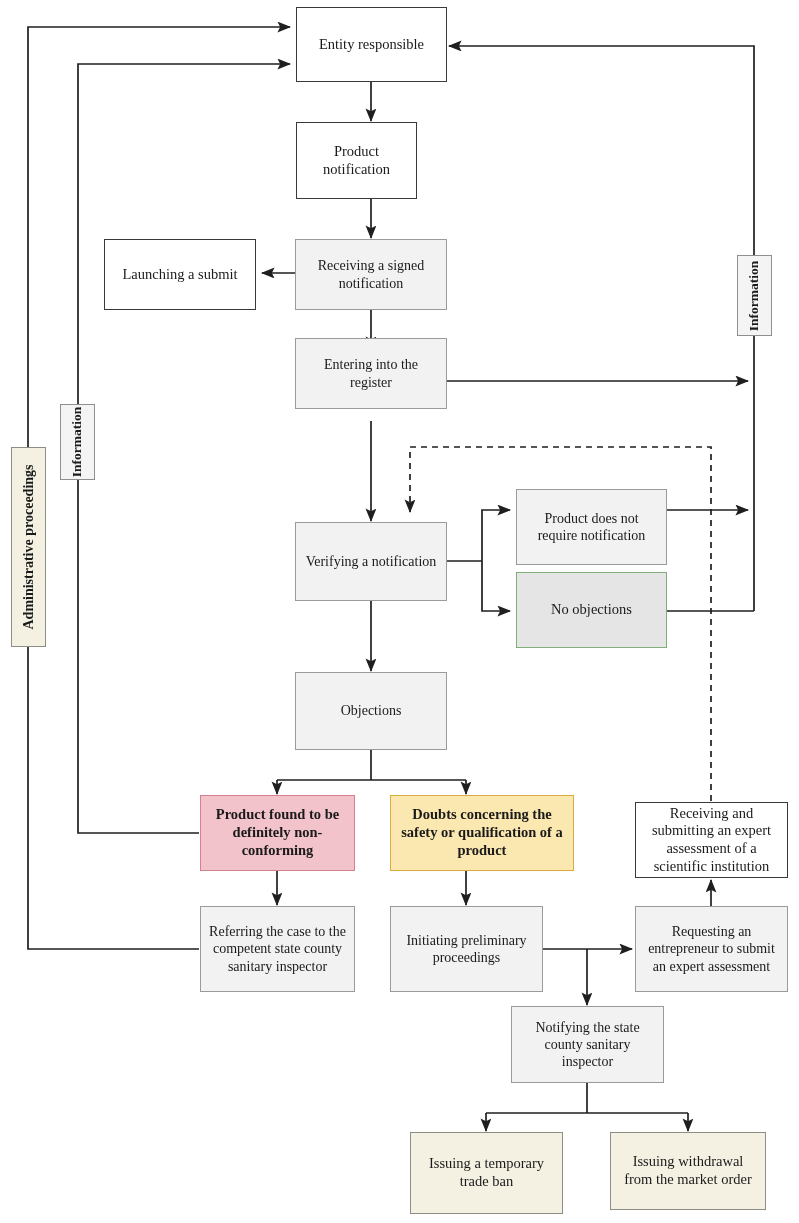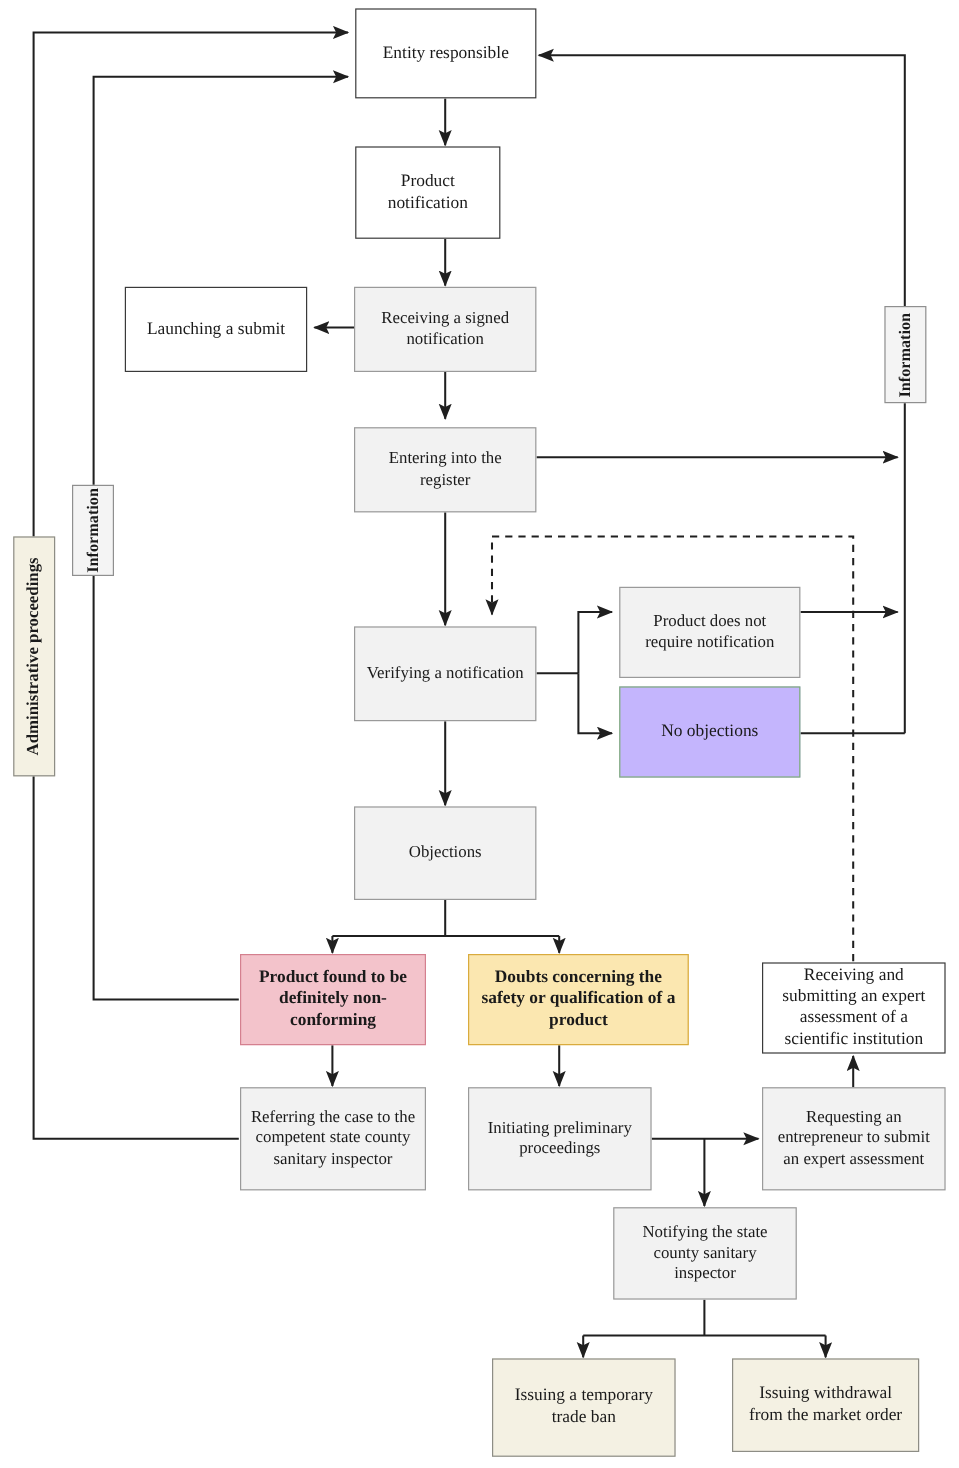--- a/index.html
+++ b/index.html
@@ -3,21 +3,21 @@
 <meta charset="utf-8">
 <style>
   html,body{margin:0;padding:0;background:#ffffff;}
   body{font-family:"Liberation Serif","DejaVu Serif",serif;}
   #canvas{position:relative;width:799px;height:1223px;background:#ffffff;overflow:hidden;}
   #wires{position:absolute;left:0;top:0;width:799px;height:1223px;pointer-events:none;}
   .node{position:absolute;box-sizing:border-box;display:flex;align-items:center;justify-content:center;text-align:center;line-height:1.22;color:#1a1a1a;}
   .node span{display:block;padding:0 6px;}
   .t-white{background:#ffffff;border:1.6px solid #3a3a3a;font-size:14.5px;}
   .t-grey{background:#f2f2f2;border:1.3px solid #9a9a9a;font-size:14px;}
-  .t-green{background:#c4b5fd;border:1.4px solid #7fae78;font-size:14.5px;}
+  .t-green{background:#e5e5e5;border:1.4px solid #7fae78;font-size:14.5px;}
   .t-pink{background:#f3c3cb;border:1.4px solid #d4808f;font-size:14.5px;font-weight:bold;}
   .t-yellow{background:#fbe7b0;border:1.4px solid #d9ab3d;font-size:14.5px;font-weight:bold;}
   .t-cream{background:#f4f1e3;border:1.4px solid #8d8d85;font-size:14.5px;}
   .vlabel{position:absolute;box-sizing:border-box;display:flex;align-items:center;justify-content:center;}
   .vlabel span{display:block;transform:rotate(-90deg);white-space:nowrap;font-size:13.5px;color:#1a1a1a;}
   .vl-grey{background:#f4f4f4;border:1.3px solid #8f8f8f;}
   .vl-cream{background:#f4f1e3;border:1.3px solid #8d8d85;}
   .vl-cream span{font-weight:bold;font-size:14px;}
   .vl-grey span{font-weight:bold;}
 </style>
@@ -100,21 +100,21 @@
   </div>
 
   <div class="node t-grey" style="left:295px;top:239px;width:152px;height:71px;">
     <span>Receiving a signed notification</span>
   </div>
 
   <div class="node t-white" style="left:104px;top:239px;width:152px;height:71px;">
     <span>Launching a submit</span>
   </div>
 
-  <div class="node t-grey" style="left:295px;top:356px;width:152px;height:71px;">
+  <div class="node t-grey" style="left:295px;top:338px;width:152px;height:71px;">
     <span>Entering into the register</span>
   </div>
 
   <div class="node t-grey" style="left:295px;top:522px;width:152px;height:79px;">
     <span>Verifying a notification</span>
   </div>
 
   <div class="node t-grey" style="left:516px;top:472px;width:151px;height:76px;margin-top:17px;">
     <span>Product does not require notification</span>
   </div>

